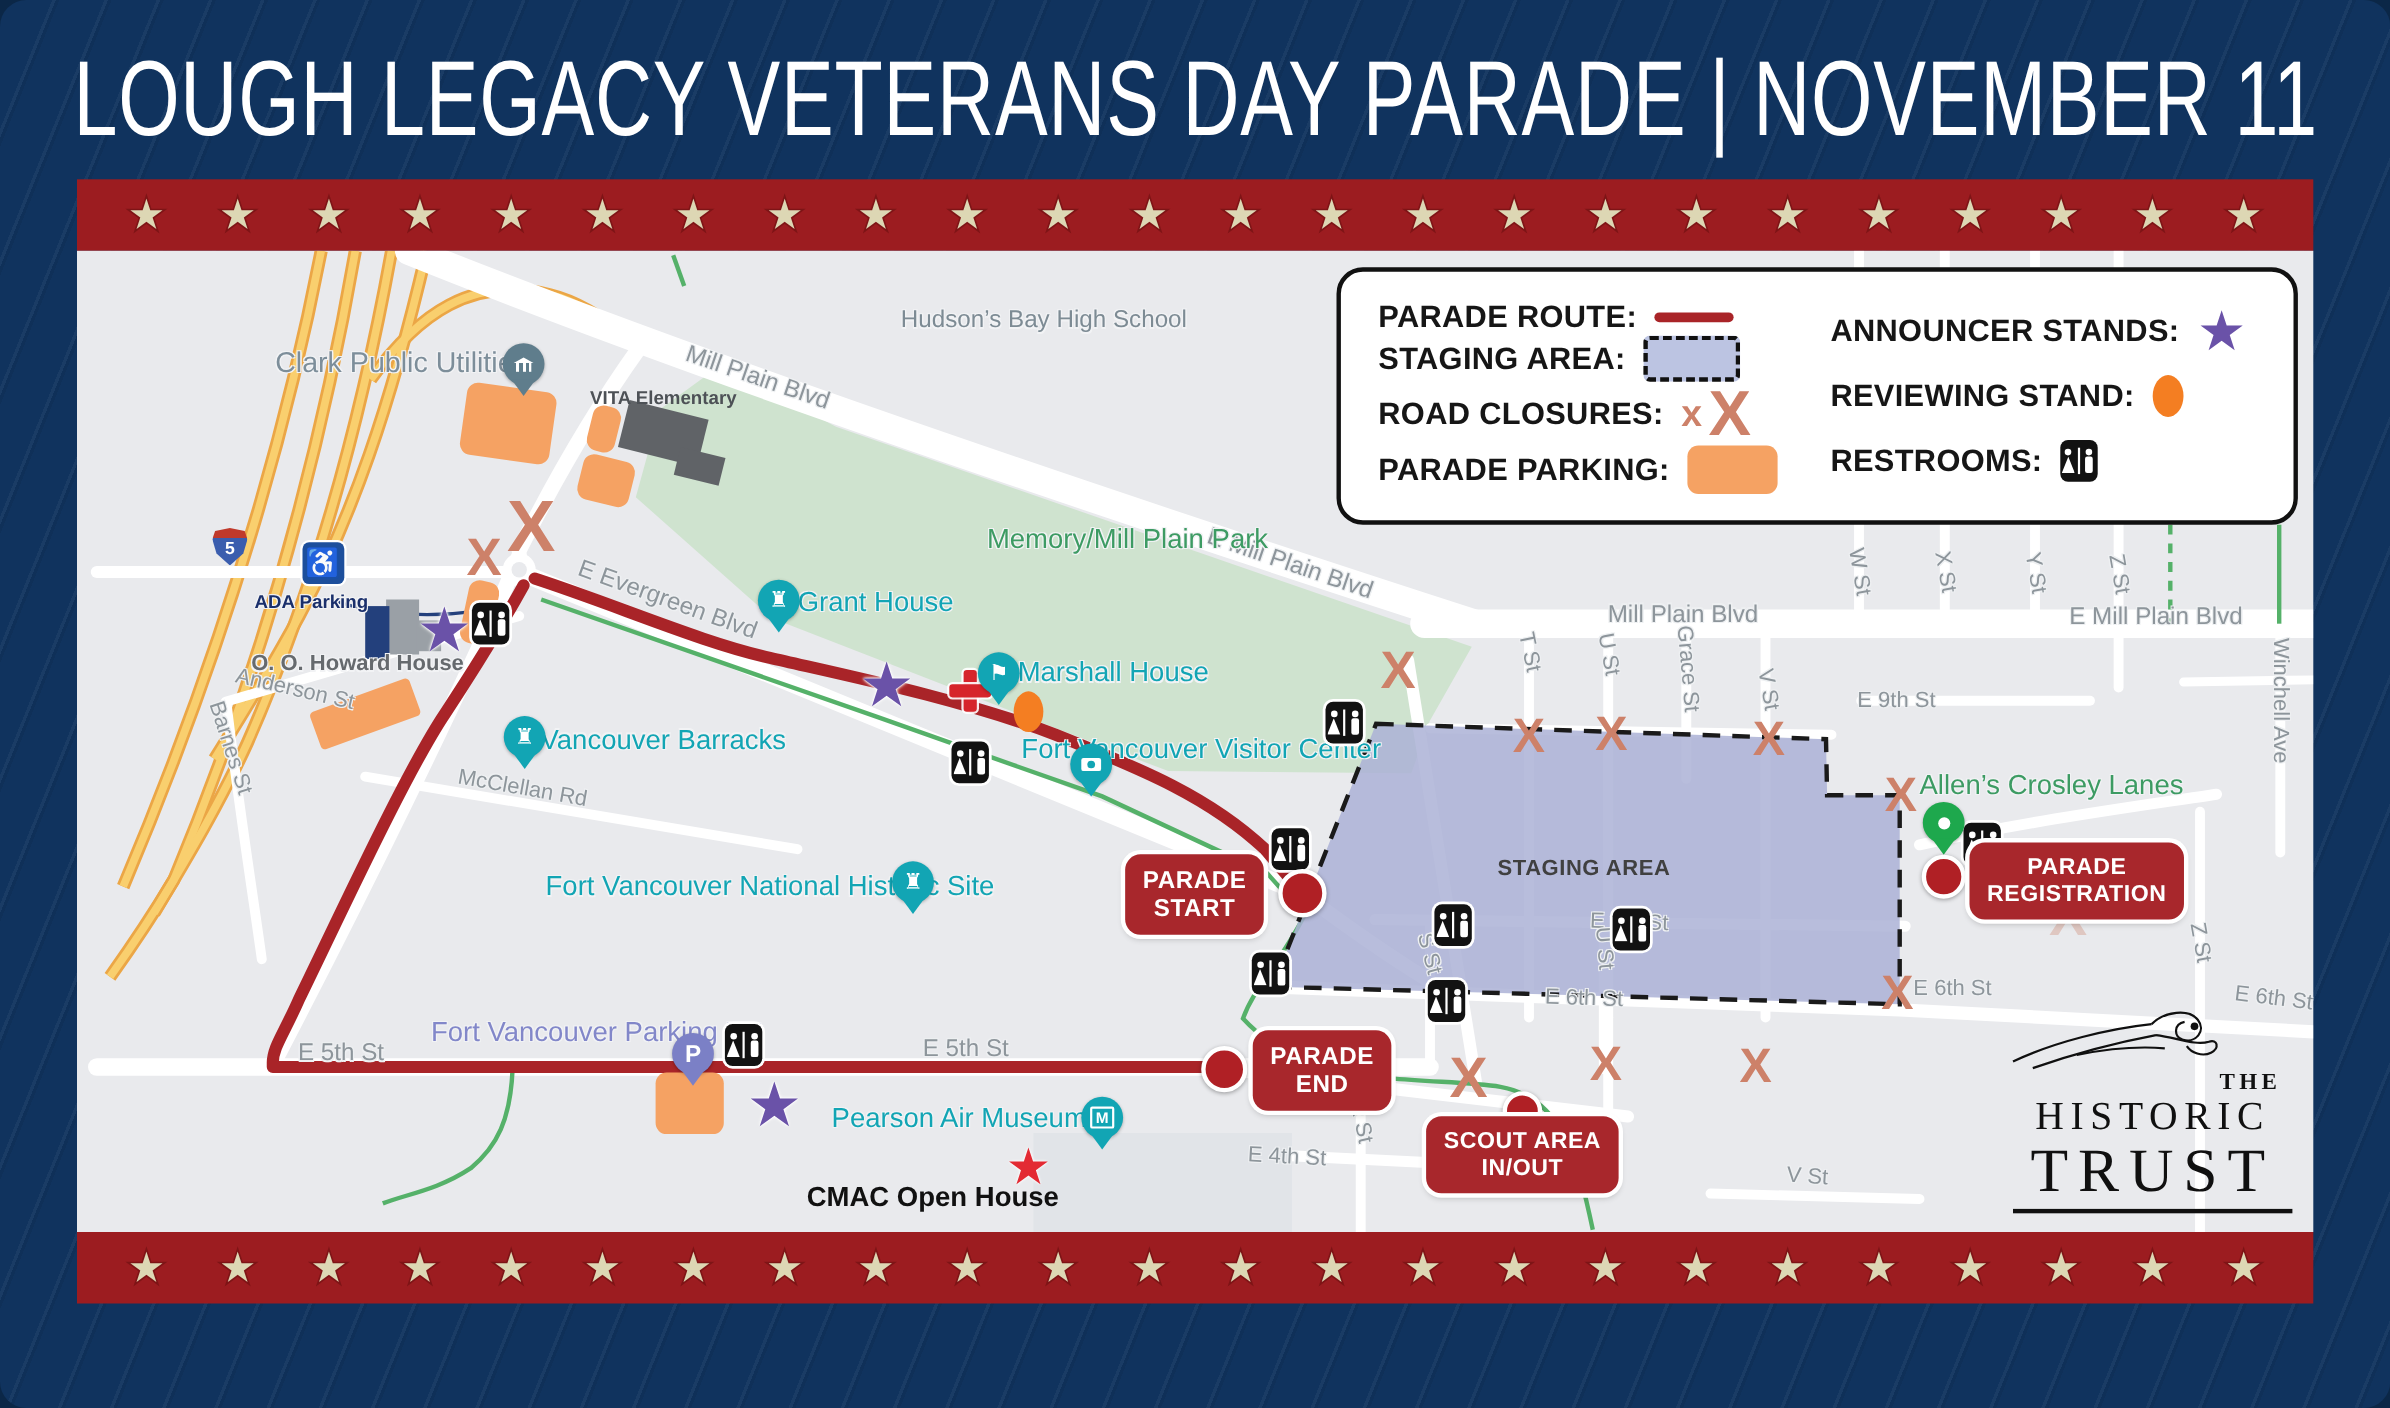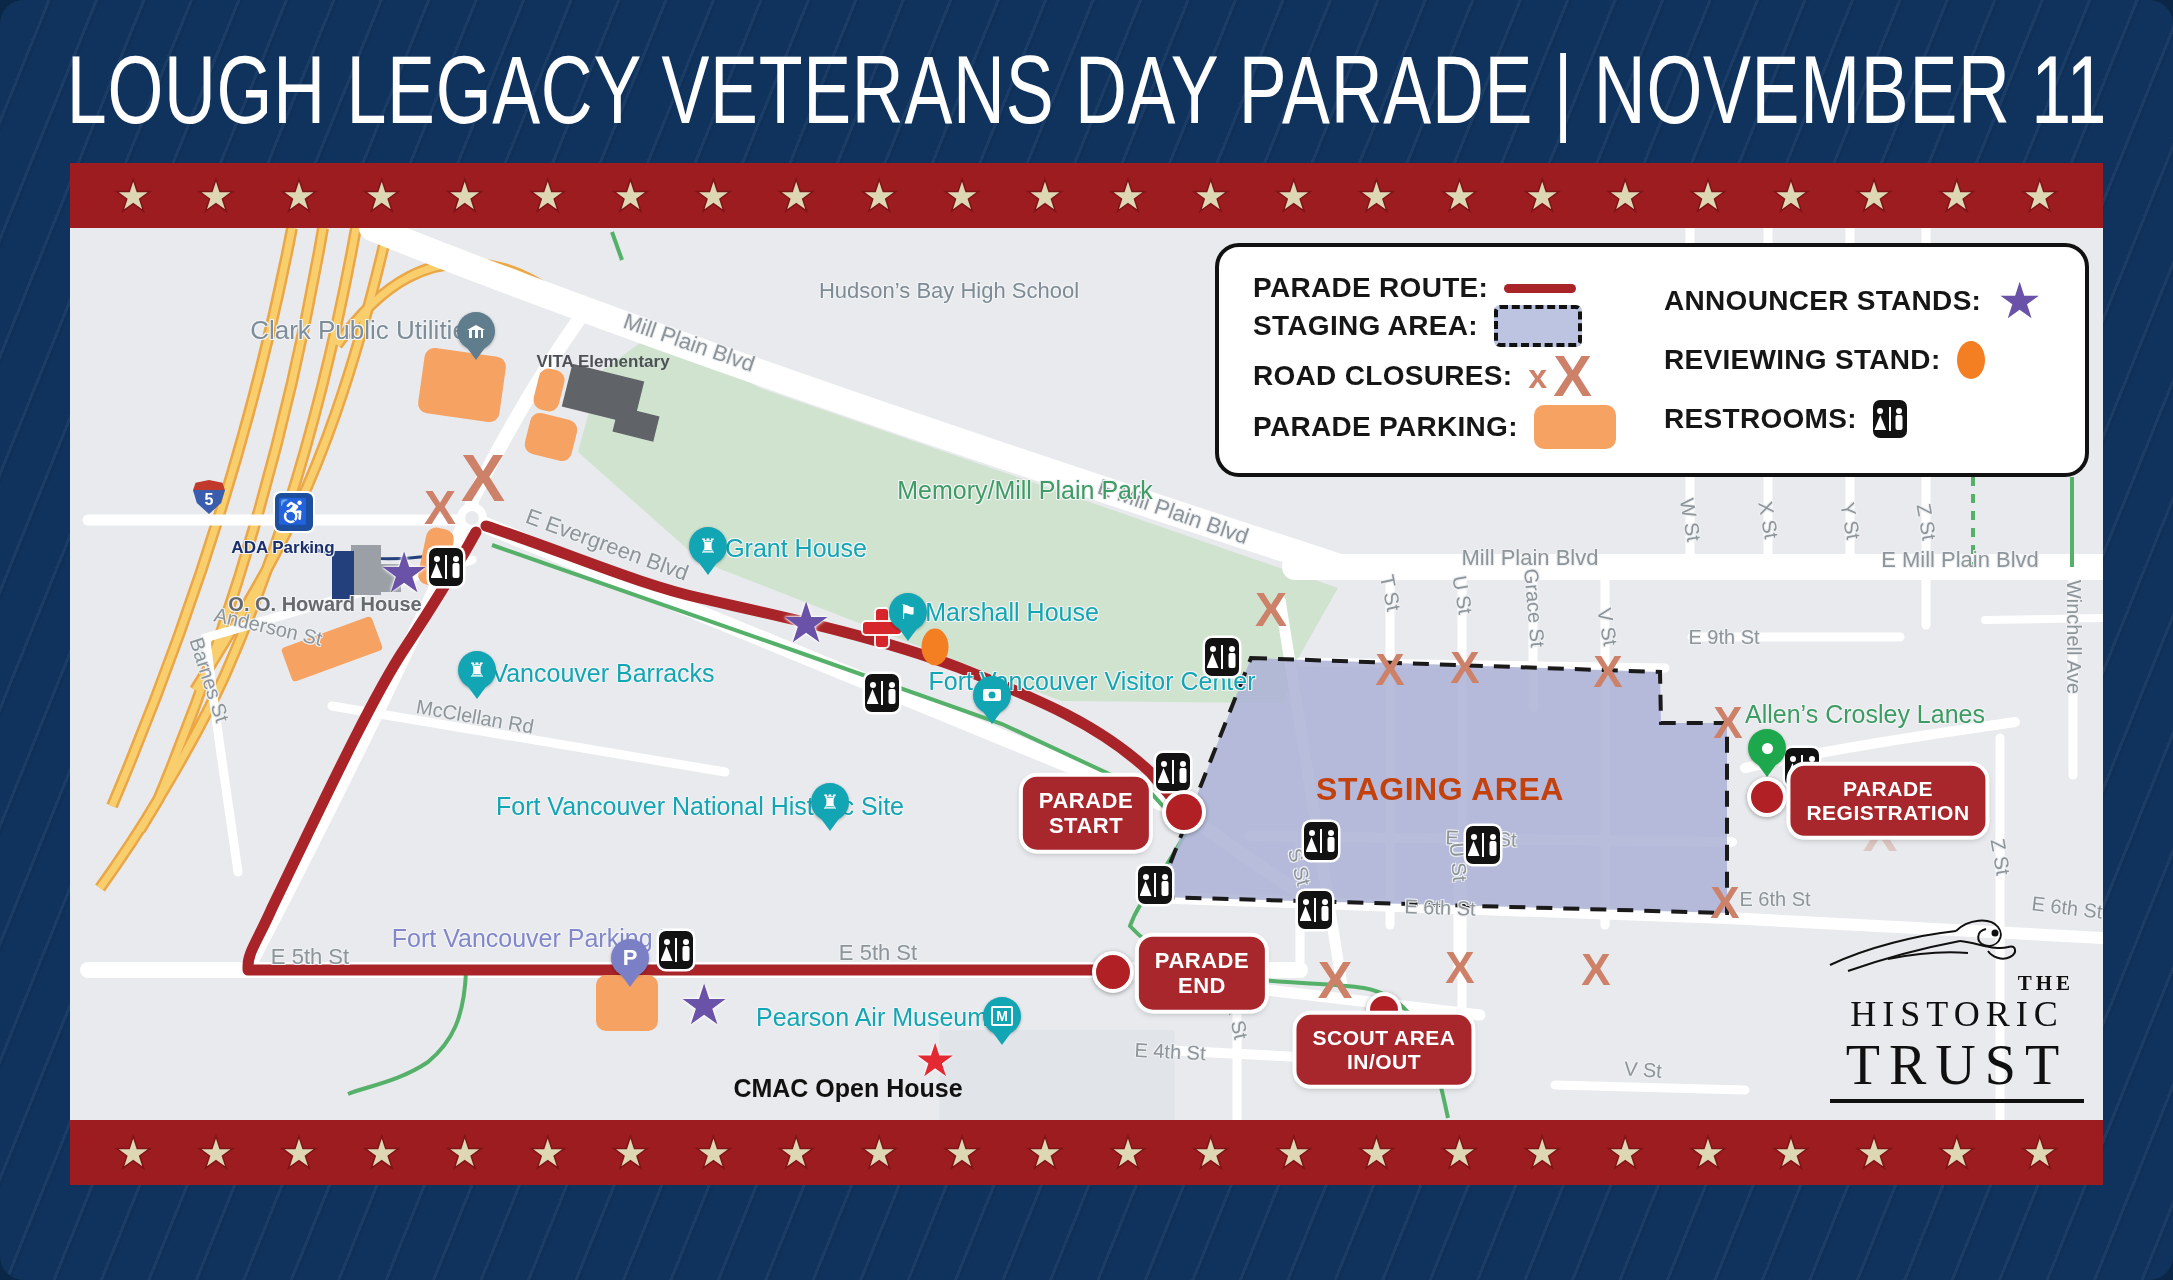--- a/index.html
+++ b/index.html
@@ -23,21 +23,21 @@
   .poi{position:absolute;white-space:nowrap;
     text-shadow:-1px -1px 0 #f2f3f5,1px -1px 0 #f2f3f5,-1px 1px 0 #f2f3f5,1px 1px 0 #f2f3f5;}
   .teal{color:#12a5b4;font-size:25px;}
   .greenl{color:#3d9b63;font-size:25px;}
   .grayl{color:#7d8e9a;font-size:26px;}
   .hudson{color:#7d8b94;font-size:22px;}
   .darkb{color:#4d5156;font-weight:700;font-size:17px;}
   .howard{color:#666a6e;font-weight:700;font-size:20px;}
   .cmac{color:#111;font-weight:700;font-size:25px;}
   .periwl{color:#8287c9;font-size:25px;}
-  .stagingl{color:#c2410c;font-weight:700;font-size:32px;letter-spacing:.5px;}
+  .stagingl{color:#404040;font-weight:700;font-size:20px;letter-spacing:.5px;}
   .adal{color:#1a2f6b;font-weight:700;font-size:17px;margin-left:17px;}
   
   .xm{position:absolute;transform:translate(-50%,-50%);color:#cd8169;font-weight:700;line-height:1;}
   .xm.faded{opacity:.33;}
   
   .pstar{position:absolute;transform:translate(-50%,-50%);color:#6a52a8;font-size:56px;line-height:1;
     text-shadow:0 0 2px #fff,0 0 2px #fff,0 0 4px #fff;}
   .redstar{position:absolute;transform:translate(-50%,-50%);color:#e32a33;font-size:46px;line-height:1;
     text-shadow:0 0 2px #fff,0 0 3px #fff;}
   

